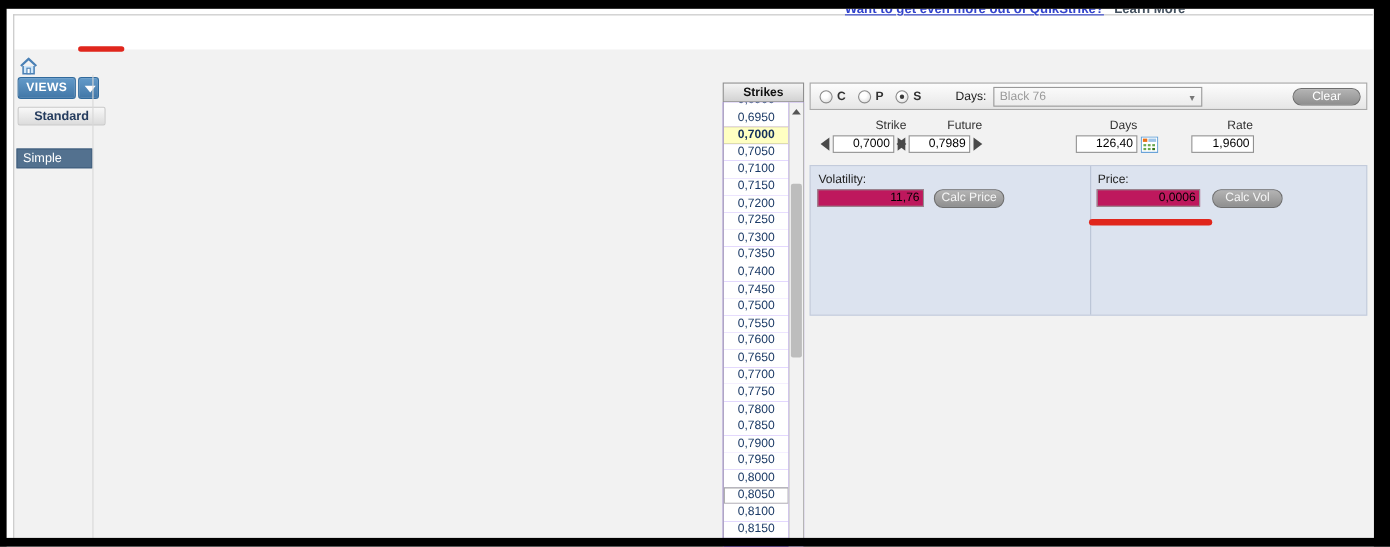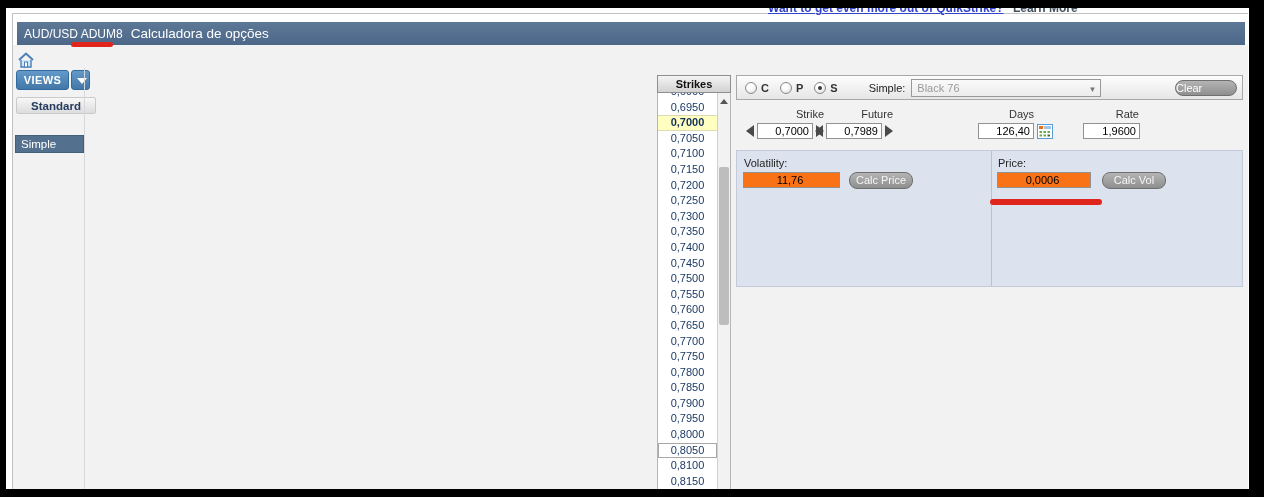--- a/index.html
+++ b/index.html
@@ -96,21 +96,21 @@
   .radio-group.sel .radio-circle::after { content:""; position:absolute; left:3px; top:3px;
     width:4px; height:4px; border-radius:50%; background:#3a3a3a; }
   .radio-label { font-size:11px; font-weight:bold; color:#333; margin-left:4px; }
   .model-label { font-size:11px; color:#222; margin-left:20px; }
   .model-select { margin-left:6px; width:190px; height:18px; border:1px solid #999;
     background:linear-gradient(#fafafa,#ececec); position:relative; cursor:default; }
   .model-select .val { font-size:11px; color:#9a9a9a; line-height:17px; padding-left:5px; }
   .model-select .dd { position:absolute; right:4px; top:5px; font-size:8px; color:#777; }
   .btn-clear { position:absolute; right:5px; top:4px; width:62px; height:16px; border-radius:8px;
     background:linear-gradient(#b4b4b4,#8f8f8f); border:1px solid #6e6e6e; color:#fff; font-size:11px;
-    text-align:left; line-height:14px; cursor:pointer; }
+    text-align:center; line-height:14px; cursor:pointer; }
 
   
   .field-group { position:absolute; top:108px; }
   .field-label { font-size:11px; color:#333; text-align:right; margin-bottom:3px; }
   .field-row { display:flex; align-items:center; }
   .field-input { height:16px; border:1px solid #919191; font-size:11px; font-family:"Liberation Sans",sans-serif;
     text-align:right; padding-right:3px; color:#000; background:#fff; }
   .arrow-left { width:0; height:0; border-top:6px solid transparent; border-bottom:6px solid transparent;
     border-right:8px solid #4a4a4a; margin-right:3px; cursor:pointer; }
   .arrow-right { width:0; height:0; border-top:6px solid transparent; border-bottom:6px solid transparent;
@@ -120,21 +120,21 @@
   .cal-btn { margin-left:3px; cursor:pointer; line-height:0; }
 
   
   .blue-panel { position:absolute; left:736px; top:150px; width:507px; height:137px;
     background:#dce3ef; border:1px solid #c3cbdb; }
   .blue-divider { position:absolute; left:254px; top:0; width:1px; height:135px; background:#b9c2d4; }
   .vp-label { position:absolute; font-size:11px; color:#222; }
   .vp-label.vol { left:7px; top:6px; }
   .vp-label.price { left:261px; top:6px; }
   .vp-input { position:absolute; height:16px; border:1px solid #919191; font-size:11px;
-    font-family:"Liberation Sans",sans-serif; text-align:center; padding-right:3px; background:#f97316; }
+    font-family:"Liberation Sans",sans-serif; text-align:right; padding-right:3px; background:#be185d; }
   .vp-input.vol { left:6px; top:21px; width:97px; }
   .vp-input.price { left:260px; top:21px; width:94px; }
   .btn-calc { position:absolute; top:21px; width:64px; height:17px; border-radius:8px;
     background:linear-gradient(#b4b4b4,#8f8f8f); border:1px solid #6e6e6e; color:#f5f5f5; font-size:11px;
     text-align:center; line-height:15px; cursor:pointer; }
   .btn-calc.cp { left:112px; }
   .btn-calc.cv { left:365px; }
 </style>
 </head>
 <body>
@@ -146,24 +146,20 @@
   <div class="winline-h"></div>
   <div class="winline-v"></div>
 
   <div class="promo">
     <div class="promo-inner">
       <span class="promo-link">Want to get even more out of QuikStrike?</span>
       <span class="promo-more">Learn More</span>
     </div>
   </div>
 
-  <div class="titlebar">
-    <span class="instr">AUD/USD ADUM8</span>
-    <span class="calc-title">Calculadora de opções</span>
-  </div>
 
   <div class="red-mark m1"></div>
   <div class="red-mark m2"></div>
 
   <div class="home">
     <svg width="18" height="17" viewBox="0 0 18 17">
       <path d="M2 8 L9 1.5 L16 8" fill="none" stroke="#4a80b5" stroke-width="2"></path>
       <path d="M4 8 L4 15 L14 15 L14 8" fill="#cfe7fa" stroke="#4a80b5" stroke-width="1.4"></path>
       <rect x="7.5" y="10" width="3" height="5" fill="#ffffff" stroke="#4a80b5" stroke-width="1"></rect>
     </svg>
@@ -229,21 +225,21 @@
       <span class="radio-label">C</span>
     </div>
     <div class="radio-group">
       <span class="radio-circle"></span>
       <span class="radio-label">P</span>
     </div>
     <div class="radio-group sel">
       <span class="radio-circle"></span>
       <span class="radio-label">S</span>
     </div>
-    <span class="model-label">Simple:</span>
+    <span class="model-label">Days:</span>
     <div class="model-select">
       <div class="val">Black 76</div>
       <div class="dd">▼</div>
     </div>
     <div class="btn-clear">Clear</div>
   </div>
 
   <div class="field-group g-strike">
     <div class="field-label">Strike</div>
     <div class="field-row">

